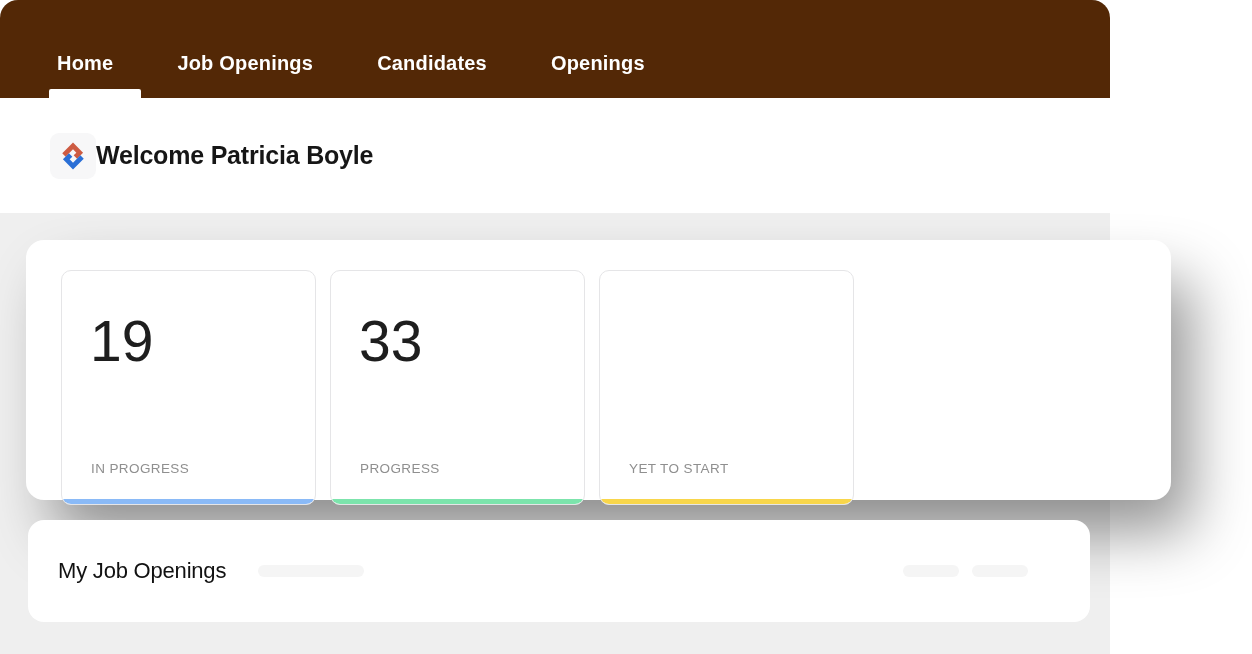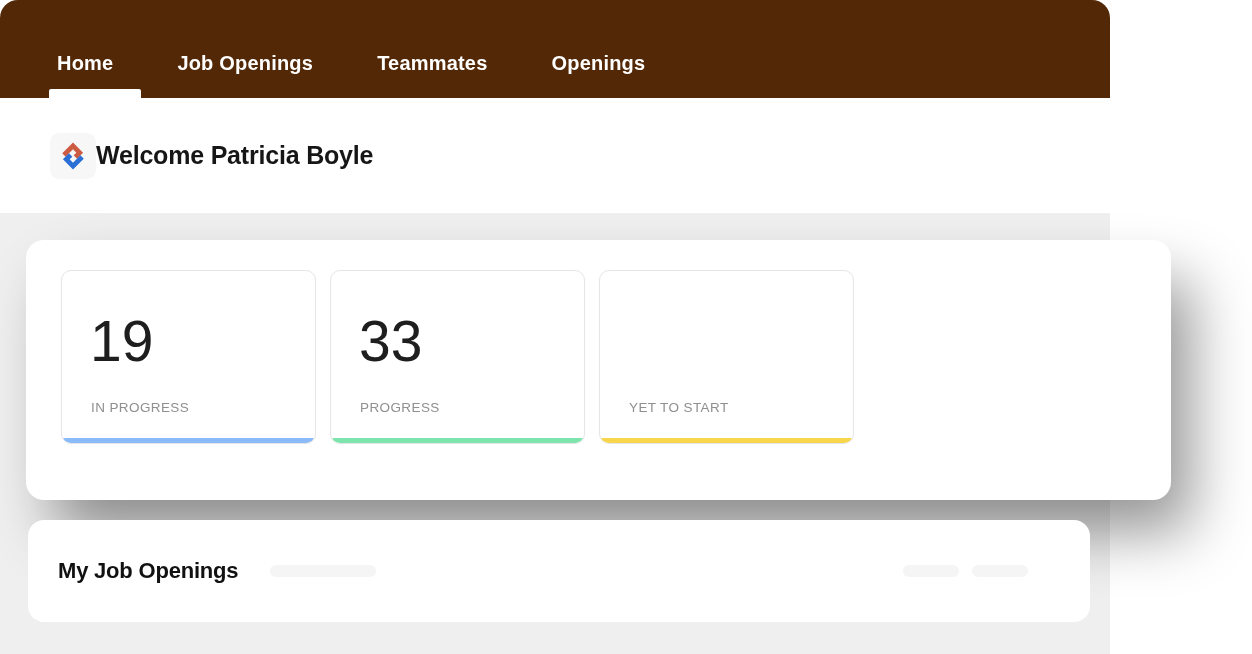--- a/index.html
+++ b/index.html
@@ -25,49 +25,49 @@
   .logo-box { width:46px; height:46px; background:#f7f7f8; border-radius:9px;
               display:flex; align-items:center; justify-content:center; }
   .welcome { font-size:25px; font-weight:700; color:#161616;
              letter-spacing:-.2px; }
 
   
   .stats-panel { position:absolute; left:26px; top:240px; width:1145px; height:260px;
                  background:#ffffff; border-radius:18px;
                  box-shadow:24px 36px 60px -4px rgba(0,0,0,.42);
                  padding:30px 0 0 35px; display:flex; gap:14px; }
-  .stat-card { width:255px; height:174px; background:#ffffff;
+  .stat-card { width:255px; height:235px; background:#ffffff;
                border:1px solid #e5e5e7; border-radius:10px;
                position:relative; overflow:hidden; padding:42px 0 0 28px;
                cursor:pointer; }
   .stat-value { font-size:57px; font-weight:300; line-height:1; color:#1e1e1e; }
   .stat-label { position:absolute; left:29px; bottom:28px; font-size:13.5px;
                 color:#8f8f8f; letter-spacing:.4px;margin-top:20px; }
   .stat-accent { position:absolute; left:0; right:0; bottom:0; height:5px; }
 
   
   .jobs-panel { position:absolute; left:28px; top:520px; width:1062px; height:102px;
                 background:#ffffff; border-radius:16px;
                 display:flex; align-items:center; padding:0 62px 0 30px; }
-  .jobs-title { font-size:22px; font-weight:700; color:#111111; letter-spacing:-.2px; }
+  .jobs-title { font-size:22px; font-weight:400; color:#111111; letter-spacing:-.2px; }
   .pill { height:12px; background:#f5f5f5; border-radius:6px; }
   .pill-wide { width:106px; margin-left:32px; }
   .spacer { flex:1; }
   .pill-sm { width:56px; }
   .pill-sm + .pill-sm { margin-left:13px; }
 </style>
 </head>
 <body>
 
 <div class="app">
 
   <div class="nav">
     <div class="nav-tab">Home</div>
     <div class="nav-tab">Job Openings</div>
-    <div class="nav-tab">Teammates</div>
+    <div class="nav-tab">Candidates</div>
     <div class="nav-tab">Openings</div>
     <div class="nav-underline"></div>
   </div>
 
   <div class="header">
     <div class="logo-box">
       <svg width="38" height="38" viewBox="0 0 40 40">
         <g transform="rotate(45 20 20)">
           <path fill="#cd5b42" d="M10,26 L10,10 L25,10 L25,19 L20,19 L20,15 L15,15 L15,26 Z"></path>
           <path fill="#2a6fd6" d="M30,14 L30,30 L15,30 L15,21 L20,21 L20,25 L25,25 L25,14 Z"></path>

